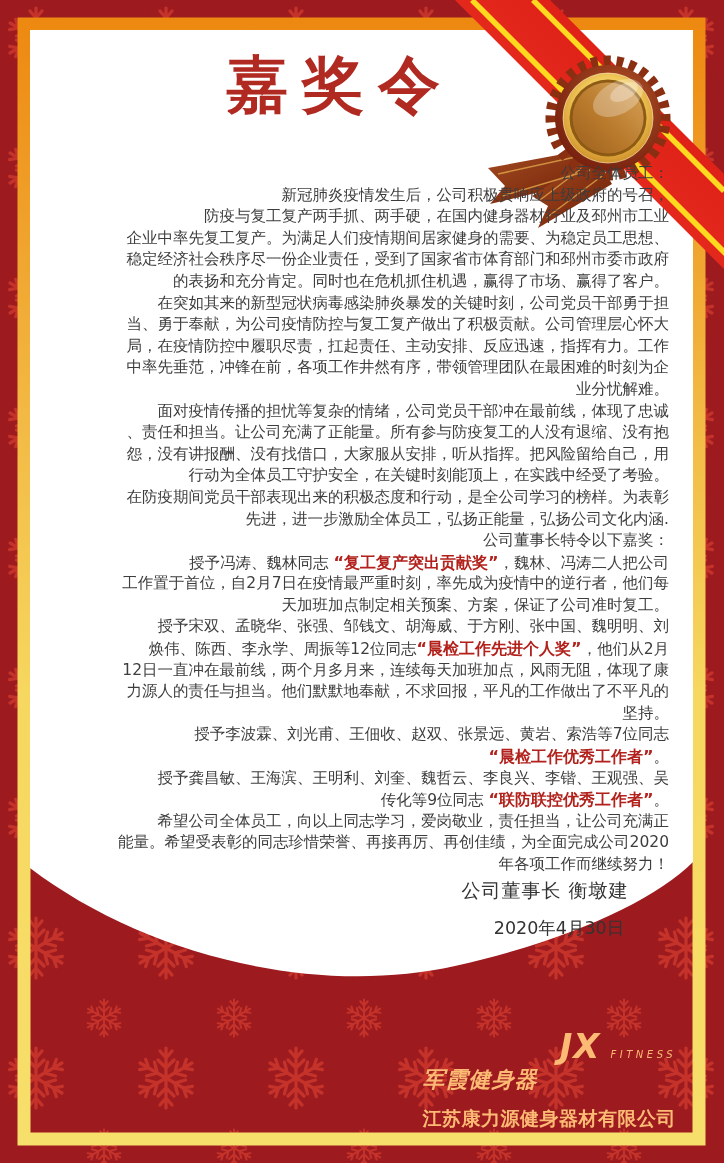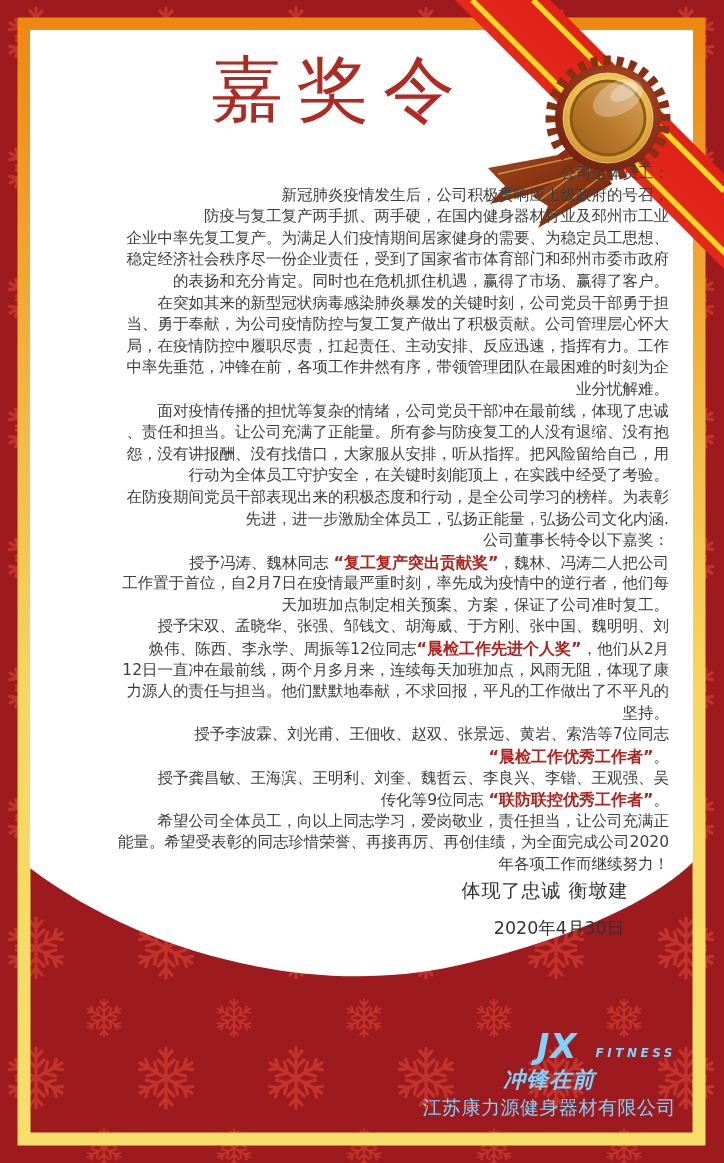--- a/index.html
+++ b/index.html
@@ -4,40 +4,40 @@
 <style>
   html,body{margin:0;padding:0;}
   body{width:724px;height:1163px;overflow:hidden;background:#9d1b1e;
        font-family:"DejaVu Sans","Liberation Sans",sans-serif;}
   .page{position:relative;width:724px;height:1163px;overflow:hidden;}
   .bg-svg,.medal-svg{position:absolute;display:block;}
   .bg-svg{left:0;top:0;}
   .medal-svg{left:380px;top:0;}
   .title{position:absolute;left:60px;top:52px;width:560px;text-align:center;
          font-family:"DejaVu Serif","Liberation Serif",serif;
-         font-size:72px;line-height:1.05;font-weight:normal;color:#b12a22;
+         font-size:62px;line-height:1.05;font-weight:bold;color:#b12a22;
          letter-spacing:14px;}
   .body-text{position:absolute;left:89px;top:163px;width:580px;
              font-size:15.5px;line-height:21.6px;color:#3d3d3d;
              white-space:pre;}
   .body-text .line{height:21.6px;text-align:right;}
   .hl{color:#b2211b;font-weight:bold;font-size:16px;}
   .signature{position:absolute;left:420px;top:878px;width:250px;
              color:#333;text-align:center;}
   .sig-line1{font-size:19px;letter-spacing:1px;}
   .sig-line2{font-size:17.5px;margin-top:12px;transform:translateX(14px);}
-  .footer{position:absolute;right:48px;top:1031px;text-align:center;color:#7dd3fc;}
+  .footer{position:absolute;right:48px;top:1031px;text-align:left;color:#fdba74;}
   .logo-row{display:flex;justify-content:flex-end;align-items:flex-end;}
   .logo-jx{font-size:34px;font-weight:900;font-style:italic;line-height:0.9;
            letter-spacing:1px;}
-  .logo-fitness{font-size:12px;font-weight:bold;font-style:italic;
-                letter-spacing:3.5px;margin-left:18px;margin-bottom:2px;}
+  .logo-fitness{font-size:10px;font-weight:normal;font-style:italic;
+                letter-spacing:3.5px;margin-left:10px;margin-bottom:2px;}
   .logo-cn{font-size:22px;font-weight:bold;font-style:italic;
            letter-spacing:1px;margin-top:3px;}
-  .company{font-size:19px;font-weight:normal;letter-spacing:0.5px;margin-top:0;}
+  .company{font-size:19px;font-weight:bold;letter-spacing:0.5px;margin-top:11px;}
 </style>
 </head>
 <body>
 
 <div class="page">
 
   <svg class="bg-svg" width="724" height="1163" viewBox="0 0 724 1163" aria-hidden="true">
     <defs>
       <g id="arm" stroke-linecap="round">
         <path d="M0,2 L0,-30 M0,-10 L-8,-18 M0,-10 L8,-18 M0,-20 L-6,-27 M0,-20 L6,-27"></path>
@@ -115,26 +115,26 @@
     <circle cx="228" cy="118" r="36" fill="none" stroke="#7a4a10" stroke-width="1" opacity="0.5"></circle>
     <ellipse cx="238" cy="98" rx="27" ry="16" fill="#ffffff" opacity="0.28" transform="rotate(-28 238 98)"></ellipse>
     <ellipse cx="244" cy="92" rx="15" ry="8" fill="#ffffff" opacity="0.3" transform="rotate(-28 244 92)"></ellipse>
   </svg>
 
   <div class="title">嘉奖令</div>
 
   <div class="body-text"><div class="line"><span>公司全体员工：</span></div><div class="line"><span>　　新冠肺炎疫情发生后，公司积极贯响应上级政府的号召，</span></div><div class="line"><span>防疫与复工复产两手抓、两手硬，在国内健身器材行业及邳州市工业</span></div><div class="line"><span>企业中率先复工复产。为满足人们疫情期间居家健身的需要、为稳定员工思想、</span></div><div class="line"><span>稳定经济社会秩序尽一份企业责任，受到了国家省市体育部门和邳州市委市政府</span></div><div class="line"><span>的表扬和充分肯定。同时也在危机抓住机遇，赢得了市场、赢得了客户。</span></div><div class="line"><span>　　在突如其来的新型冠状病毒感染肺炎暴发的关键时刻，公司党员干部勇于担</span></div><div class="line"><span>当、勇于奉献，为公司疫情防控与复工复产做出了积极贡献。公司管理层心怀大</span></div><div class="line"><span>局，在疫情防控中履职尽责，扛起责任、主动安排、反应迅速，指挥有力。工作</span></div><div class="line"><span>中率先垂范，冲锋在前，各项工作井然有序，带领管理团队在最困难的时刻为企</span></div><div class="line"><span>业分忧解难。</span></div><div class="line"><span>　　面对疫情传播的担忧等复杂的情绪，公司党员干部冲在最前线，体现了忠诚</span></div><div class="line"><span>、责任和担当。让公司充满了正能量。所有参与防疫复工的人没有退缩、没有抱</span></div><div class="line"><span>怨，没有讲报酬、没有找借口，大家服从安排，听从指挥。把风险留给自己，用</span></div><div class="line"><span>行动为全体员工守护安全，在关键时刻能顶上，在实践中经受了考验。</span></div><div class="line"><span>在防疫期间党员干部表现出来的积极态度和行动，是全公司学习的榜样。为表彰</span></div><div class="line"><span>先进，进一步激励全体员工，弘扬正能量，弘扬公司文化内涵.</span></div><div class="line"><span>公司董事长特令以下嘉奖：</span></div><div class="line"><span>　　授予冯涛、魏林同志 </span><span class="hl">“复工复产突出贡献奖”</span><span>，魏林、冯涛二人把公司</span></div><div class="line"><span>工作置于首位，自2月7日在疫情最严重时刻，率先成为疫情中的逆行者，他们每</span></div><div class="line"><span>天加班加点制定相关预案、方案，保证了公司准时复工。</span></div><div class="line"><span>　　授予宋双、孟晓华、张强、邹钱文、胡海威、于方刚、张中国、魏明明、刘</span></div><div class="line"><span>焕伟、陈西、李永学、周振等12位同志</span><span class="hl">“晨检工作先进个人奖”</span><span>，他们从2月</span></div><div class="line"><span>12日一直冲在最前线，两个月多月来，连续每天加班加点，风雨无阻，体现了康</span></div><div class="line"><span>力源人的责任与担当。他们默默地奉献，不求回报，平凡的工作做出了不平凡的</span></div><div class="line"><span>坚持。</span></div><div class="line"><span>　　授予李波霖、刘光甫、王佃收、赵双、张景远、黄岩、索浩等7位同志</span></div><div class="line"><span class="hl">“晨检工作优秀工作者”</span><span>。</span></div><div class="line"><span>　　授予龚昌敏、王海滨、王明利、刘奎、魏哲云、李良兴、李锴、王观强、吴</span></div><div class="line"><span>传化等9位同志 </span><span class="hl">“联防联控优秀工作者”</span><span>。</span></div><div class="line"><span>　　希望公司全体员工，向以上同志学习，爱岗敬业，责任担当，让公司充满正</span></div><div class="line"><span>能量。希望受表彰的同志珍惜荣誉、再接再厉、再创佳绩，为全面完成公司2020</span></div><div class="line"><span>年各项工作而继续努力！</span></div></div>
 
   <div class="signature">
-    <div class="sig-line1">体现了忠诚 衡墩建</div>
+    <div class="sig-line1">公司董事长 衡墩建</div>
     <div class="sig-line2">2020年4月30日</div>
   </div>
 
   <div class="footer">
     <div class="logo-row">
       <span class="logo-jx">JX</span>
       <span class="logo-fitness">FITNESS</span>
     </div>
-    <div class="logo-cn">冲锋在前</div>
+    <div class="logo-cn">军霞健身器</div>
     <div class="company">江苏康力源健身器材有限公司</div>
   </div>
 
 </div>
 
 </body></html>

